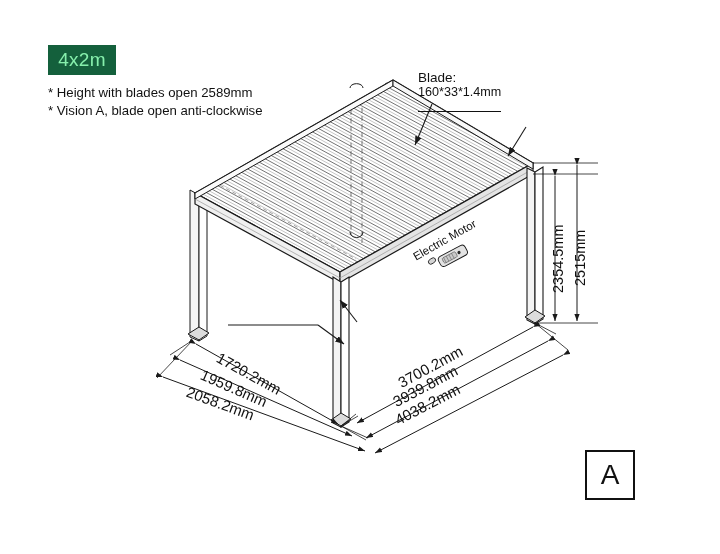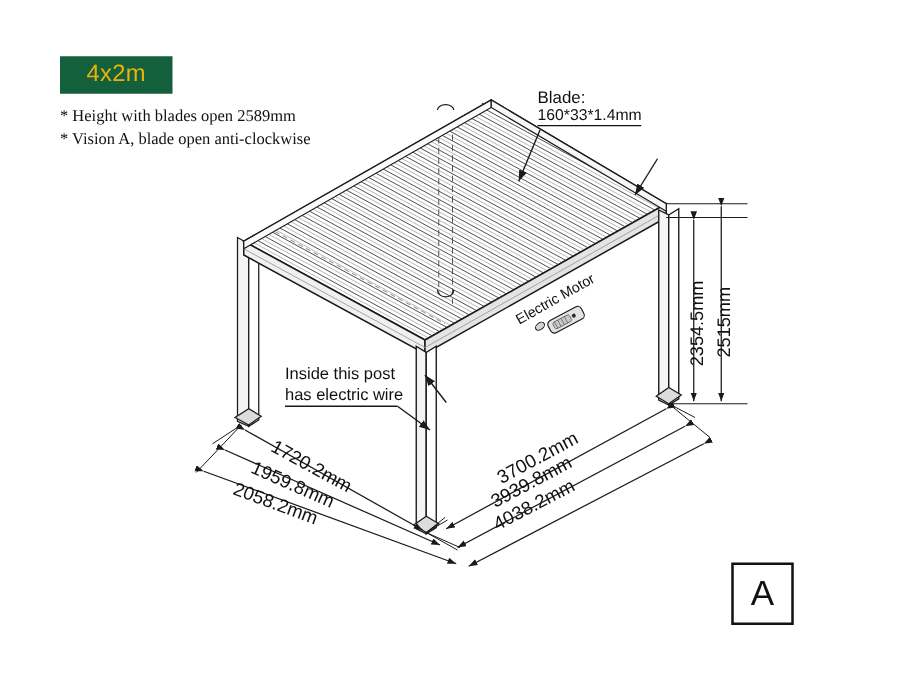--- a/index.html
+++ b/index.html
@@ -1,33 +1,33 @@
 <!DOCTYPE html>
 <html><head>
 <meta charset="utf-8">
 <style>
   html,body{margin:0;padding:0;background:#ffffff;}
   body{width:720px;height:554px;overflow:hidden;
        font-family:"Liberation Sans", sans-serif;color:#111;}
   #sheet{position:relative;width:720px;height:554px;background:#fff;}
   #svgroot{position:absolute;left:0;top:0;width:720px;height:554px;}
 
-  .badge{position:absolute;left:48px;top:45px;width:90px;height:30px;
-         background:#14603c;color:#eab308;display:flex;align-items:center;
+  .badge{position:absolute;left:48px;top:45px;width:68px;height:30px;
+         background:#14603c;color:#86efac;display:flex;align-items:center;
          justify-content:center;font-size:19px;letter-spacing:.3px;}
   .notes{position:absolute;left:48px;top:84px;width:280px;
          font-size:13.2px;line-height:17.5px;color:#111;}
-  .notes div{white-space:pre;font-family:Liberation Serif, serif;}
+  .notes div{white-space:pre;}
   .notes .indent{padding-left:11px;}
 
   .lbl{position:absolute;font-size:13.5px;color:#111;white-space:nowrap;}
   .lbl .t1{display:block;}
   .lbl .t2{display:block;font-size:12.6px;border-bottom:1.4px solid #111;
-           padding-bottom:1px;}
-  #lbl-blade{left:430px;top:70px;}
+           padding-bottom:12px;}
+  #lbl-blade{left:418px;top:70px;}
   #lbl-beam{left:523px;top:101px;}
   #lbl-post{left:357px;top:315px;font-size:13px;}
   #lbl-post .t2{border-bottom:none;font-size:13px;}
   #lbl-inside{left:228px;top:291px;font-size:13.2px;line-height:16.5px;}
 
   .dimtext{position:absolute;font-size:15px;color:#111;white-space:nowrap;
            transform-origin:0 0;}
   .vtext{position:absolute;font-size:14.5px;color:#111;white-space:nowrap;
          transform-origin:0 0;transform:rotate(-90deg);}
   .motortext{position:absolute;font-size:11.5px;color:#111;white-space:nowrap;
@@ -247,24 +247,20 @@
     <div>* Vision A, blade open anti-clockwise</div>
   </div>
 
   <div class="lbl" id="lbl-blade">
     <span class="t1">Blade:</span>
     <span class="t2">160*33*1.4mm</span>
   </div>
 
 
 
-  <div class="lbl" id="lbl-inside">
-    <span class="t1">Inside this post</span>
-    <span class="t1">has electric wire</span>
-  </div>
 
   <div class="motortext" style="left:411px;top:252px;transform:rotate(-29.5deg);">Electric Motor</div>
 
   <div class="vtext" style="left:550px;top:293px;">2354.5mm</div>
   <div class="vtext" style="left:572px;top:286px;">2515mm</div>
 
   <div class="dimtext" style="left:222px;top:349px;transform:rotate(28.5deg);">1720.2mm</div>
   <div class="dimtext" style="left:205px;top:366px;transform:rotate(23.8deg);">1959.8mm</div>
   <div class="dimtext" style="left:190px;top:383px;transform:rotate(20.2deg);">2058.2mm</div>
 

